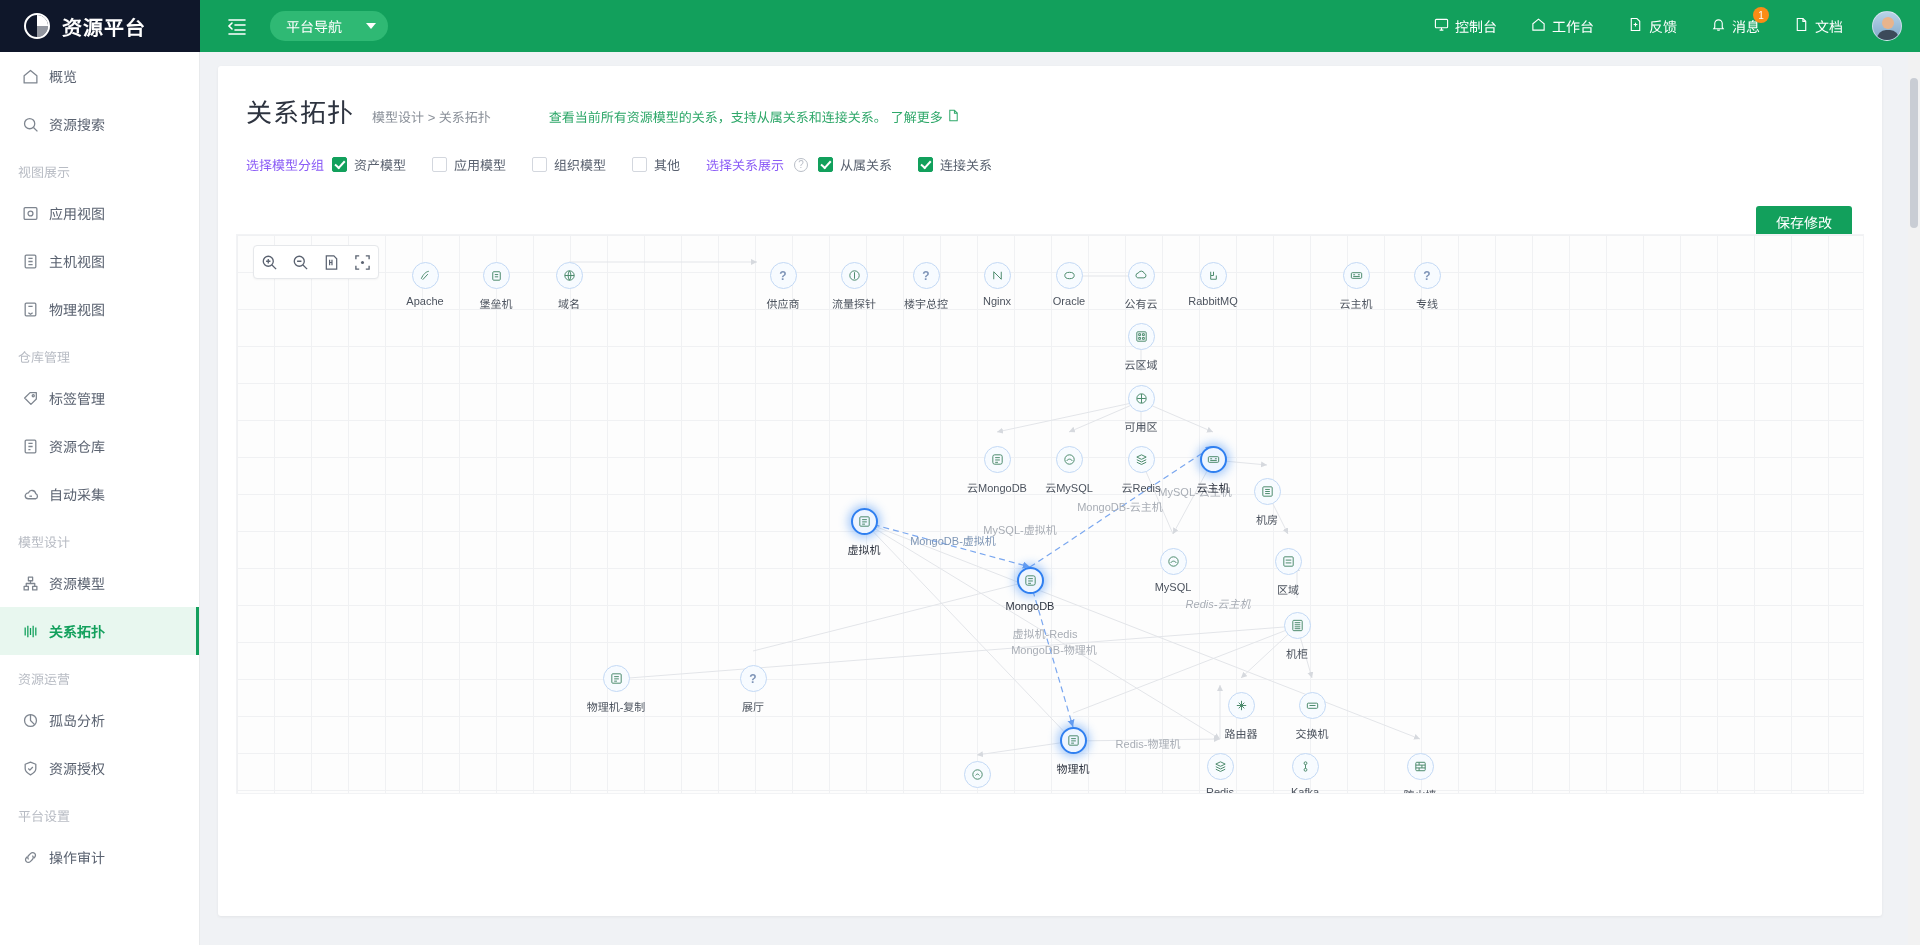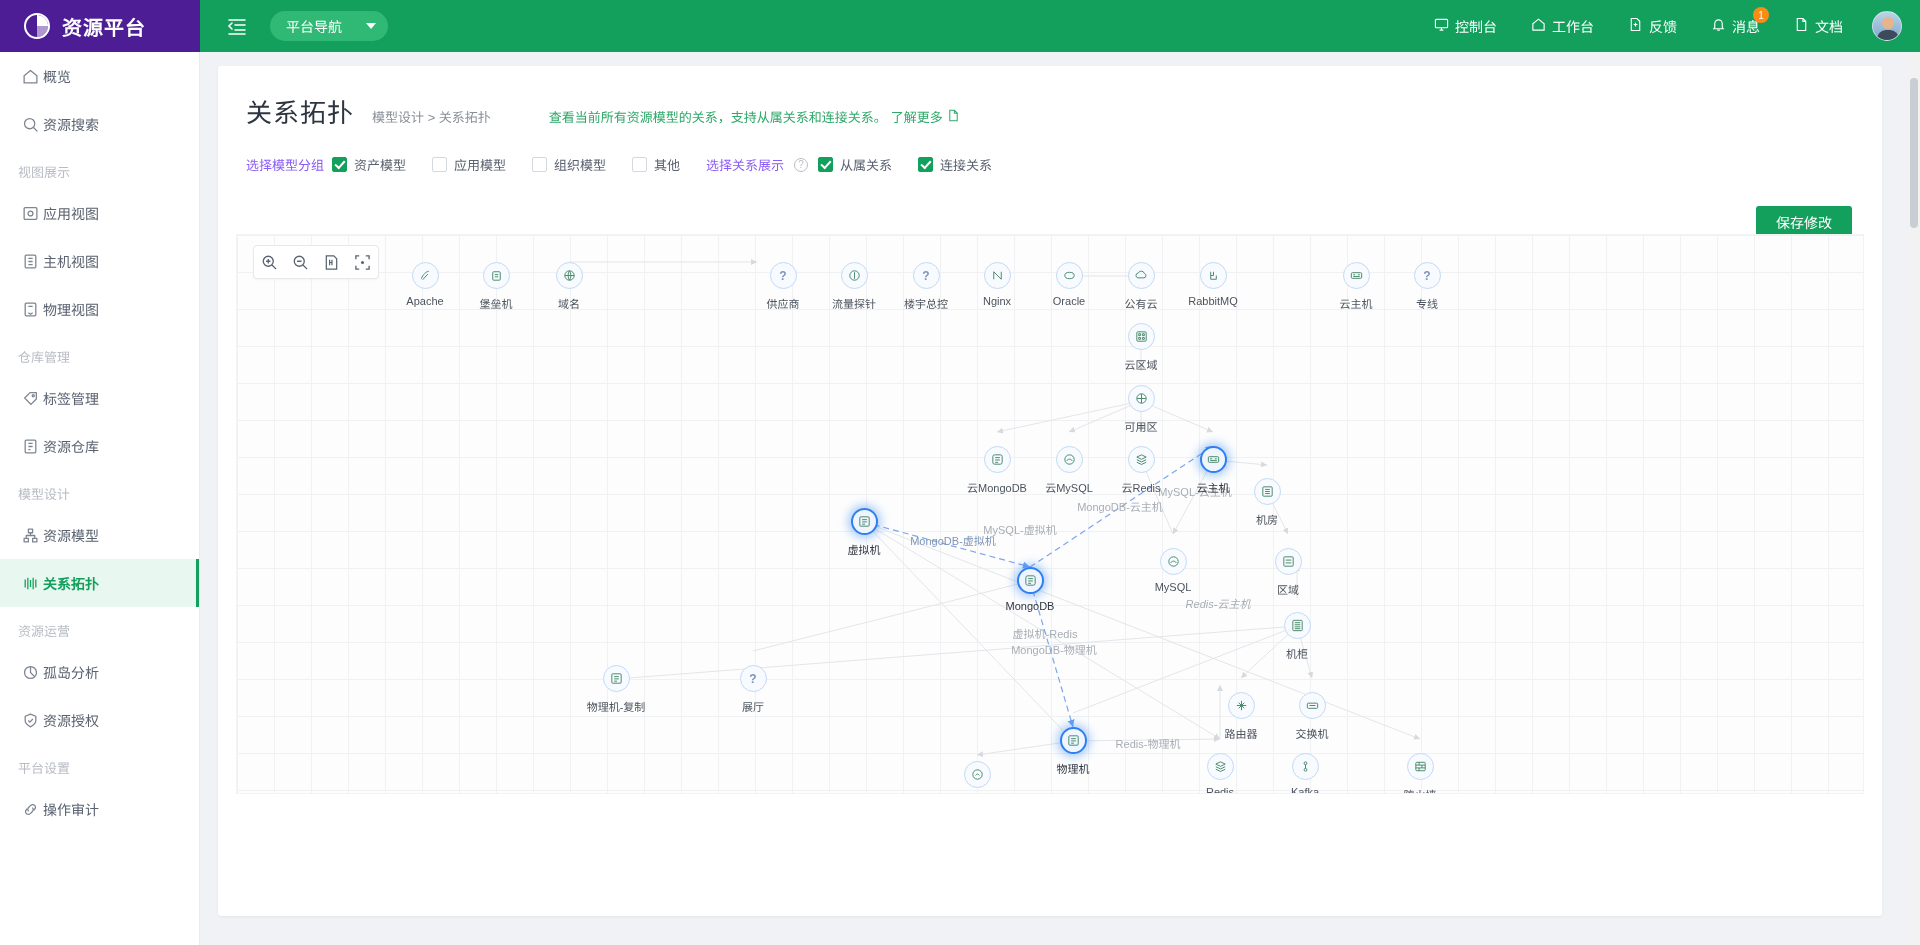--- a/index.html
+++ b/index.html
@@ -8,21 +8,21 @@
     width: 1920px; height: 945px; overflow: hidden;
     font-family: "Liberation Sans", "DejaVu Sans", sans-serif;
     background: #f0f2f5; color: #333;
   }
   
   .topbar {
     position: absolute; top: 0; left: 0; width: 1920px; height: 52px;
     background: #12a05c; display: flex; align-items: center; z-index: 30;
   }
   .brand {
-    width: 200px; height: 52px; background: #4c1d95;
+    width: 200px; height: 52px; background: #0f172a;
     display: flex; align-items: center; gap: 10px; padding-left: 22px;
   }
   .brand-logo { width: 30px; height: 30px; flex: 0 0 30px; }
   .brand-name { color: #fff; font-size: 20px; font-weight: bold; letter-spacing: 1px; }
   .collapse-btn {
     margin-left: 24px; width: 26px; height: 26px; cursor: pointer;
     display: flex; align-items: center; justify-content: center;
   }
   .nav-pill {
     margin-left: 20px; height: 30px; min-width: 118px; border-radius: 15px;
@@ -52,21 +52,21 @@
   .avatar::after { content:""; position:absolute; left:4px; top:18px; width:22px; height:14px;
     border-radius:9px 9px 0 0; background:#3c4a5a; }
 
   
   .sidebar {
     position: absolute; top: 52px; left: 0; width: 200px; height: 893px;
     background: #fff; border-right: 1px solid #e8eaec; overflow-y: auto; z-index: 20;
   }
   .side-group { font-size: 13px; color: #b8bcc4; padding: 14px 4px 8px 18px; }
   .side-item {
-    height: 48px; display: flex; align-items: center; gap: 4px;
+    height: 48px; display: flex; align-items: center; gap: 10px;
     padding-left: 22px; font-size: 14px; color: #5a6270; cursor: pointer;
     position: relative;
   }
   .side-item.active { background: #e8f7ef; color: #12a05c; font-weight: bold; }
   .side-item.active::after {
     content: ""; position: absolute; right: 0; top: 0; width: 3px; height: 48px; background: #12a05c;
   }
   .side-ico { width: 17px; height: 17px; flex: 0 0 17px; display: block; }
 
   
@@ -270,20 +270,27 @@
           <circle cx="10.6" cy="5.4" r="1"></circle>
         </svg></span>
       <span>标签管理</span>
     </div>
     <div class="side-item">
       <span class="side-ico"><svg viewBox="0 0 16 16" width="17" height="17" fill="none" stroke="#7e858f" stroke-width="1.2" stroke-linejoin="round">
           <rect x="3" y="2" width="10" height="12" rx="1"></rect>
           <path d="M6 5h4M6 8h4M6 11h2"></path>
         </svg></span>
       <span>资源仓库</span>
+    </div>
+    <div class="side-item">
+      <span class="side-ico"><svg viewBox="0 0 16 16" width="17" height="17" fill="none" stroke="#7e858f" stroke-width="1.2" stroke-linejoin="round">
+          <path d="M3 9.5a3 3 0 013-3 3.6 3.6 0 016.9.7A2.6 2.6 0 0113 12H6a3 3 0 01-3-2.5z"></path>
+          <path d="M7 9.6h2.4"></path>
+        </svg></span>
+      <span>自动采集</span>
     </div>
     <div class="side-group">模型设计</div>
     <div class="side-item">
       <span class="side-ico"><svg viewBox="0 0 16 16" width="17" height="17" fill="none" stroke="#7e858f" stroke-width="1.2" stroke-linejoin="round">
           <rect x="6" y="2" width="4" height="3.4"></rect>
           <rect x="2" y="10.6" width="4" height="3.4"></rect>
           <rect x="10" y="10.6" width="4" height="3.4"></rect>
           <path d="M8 5.4v2.6M4 10.6V8h8v2.6"></path>
         </svg></span>
       <span>资源模型</span>

